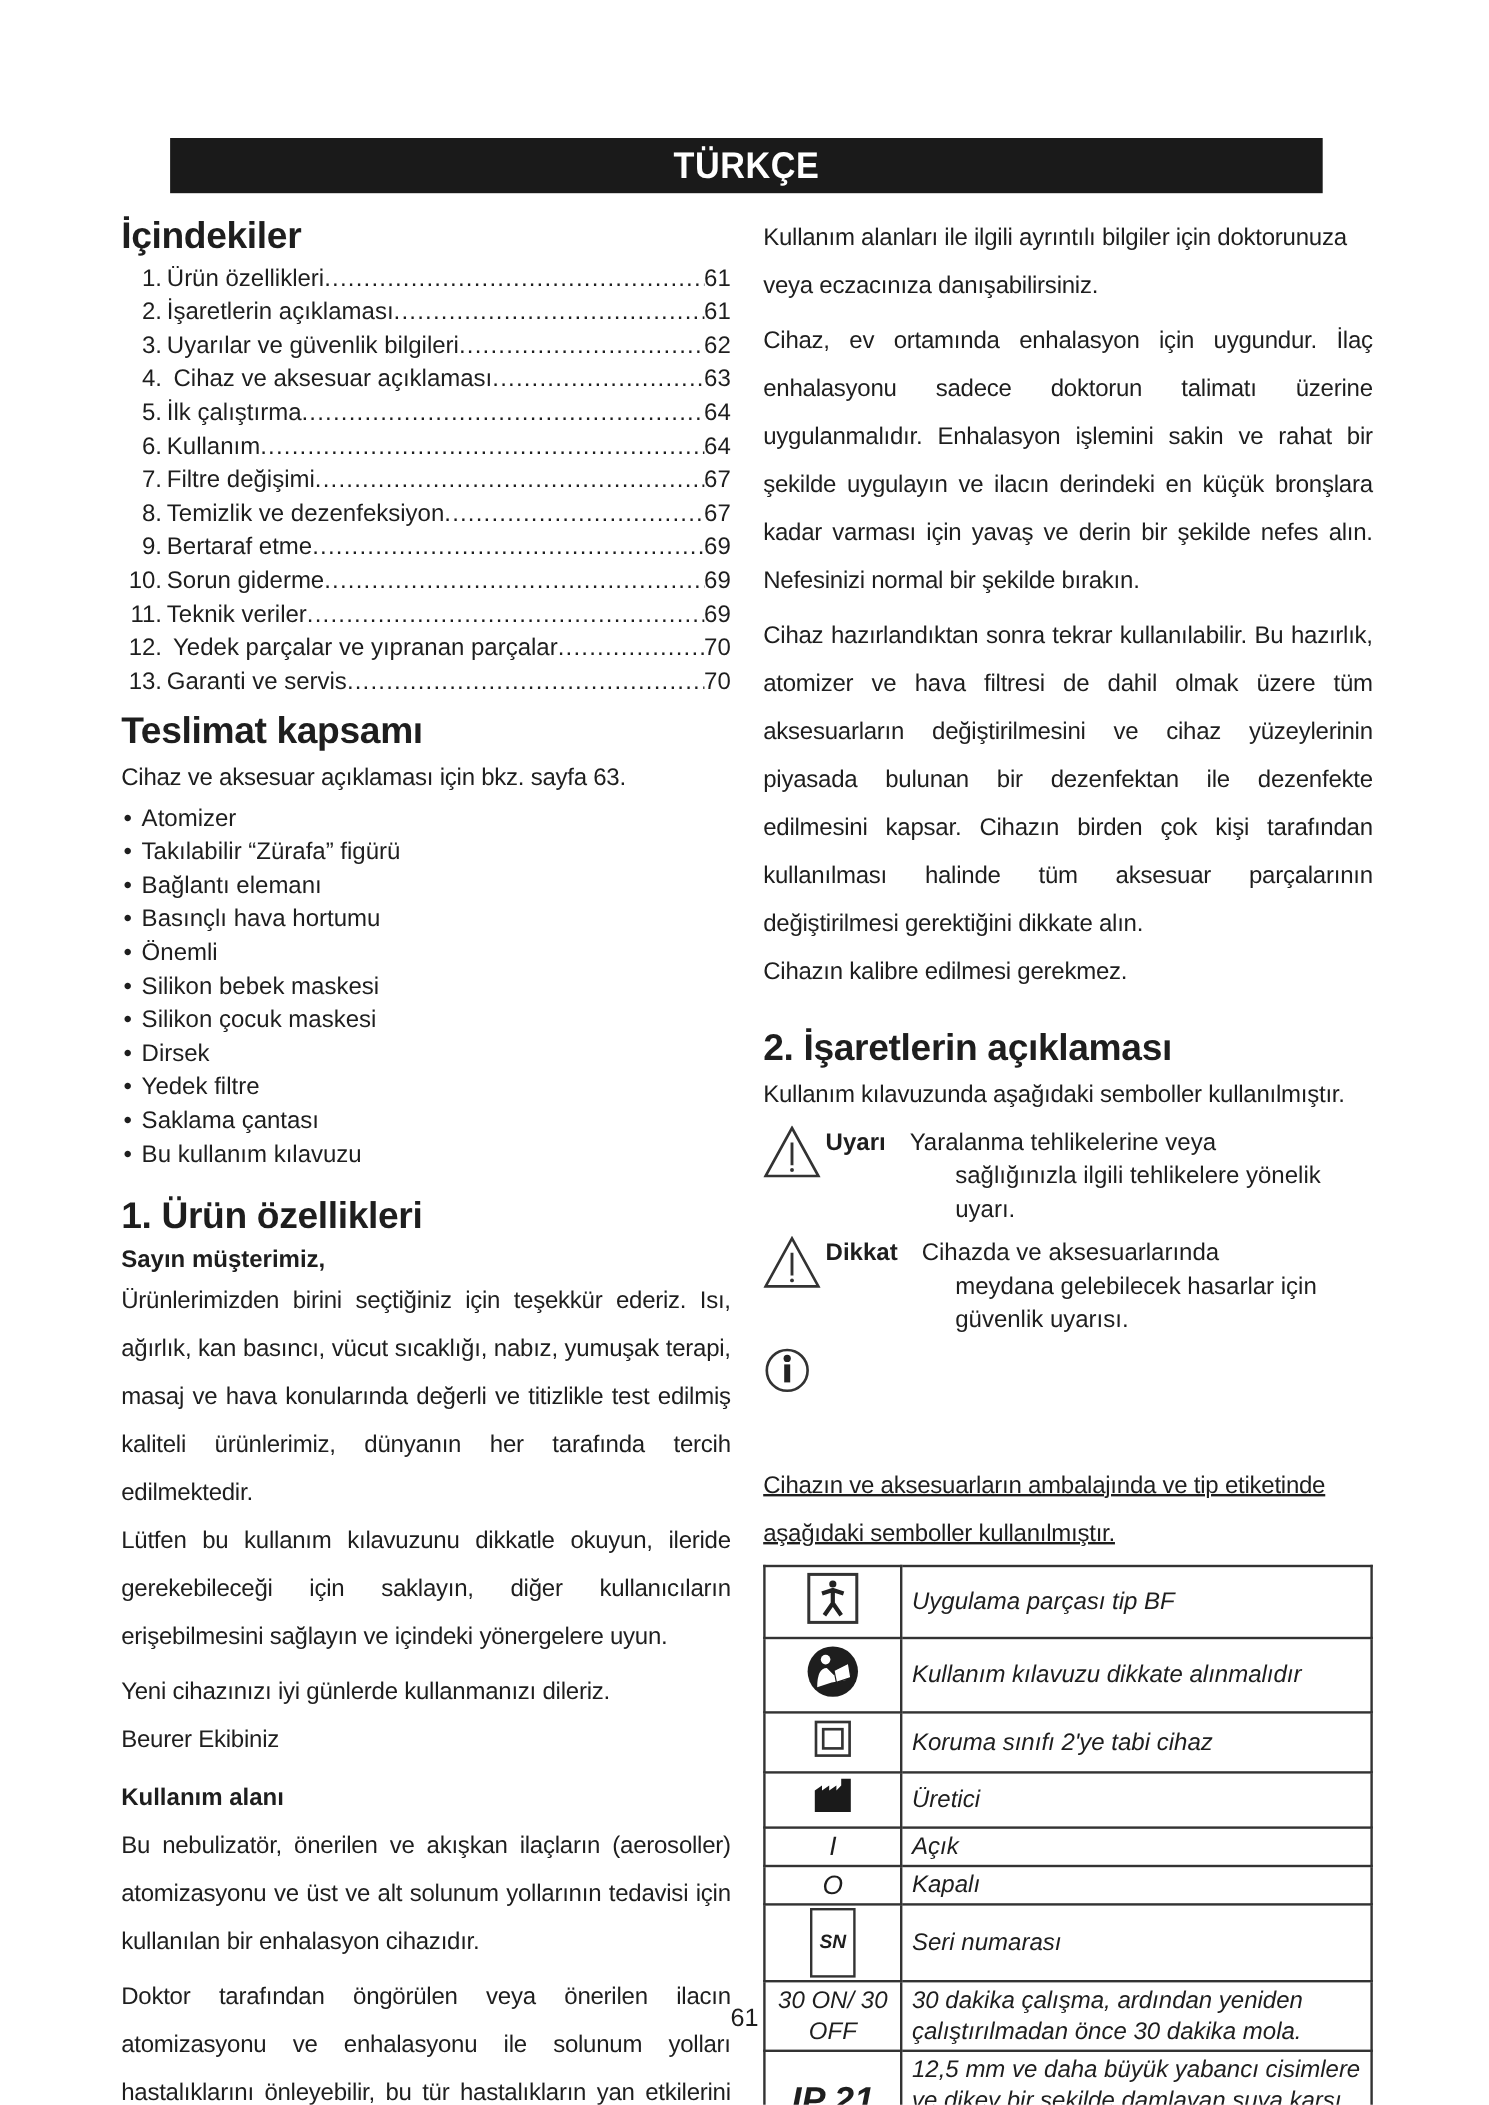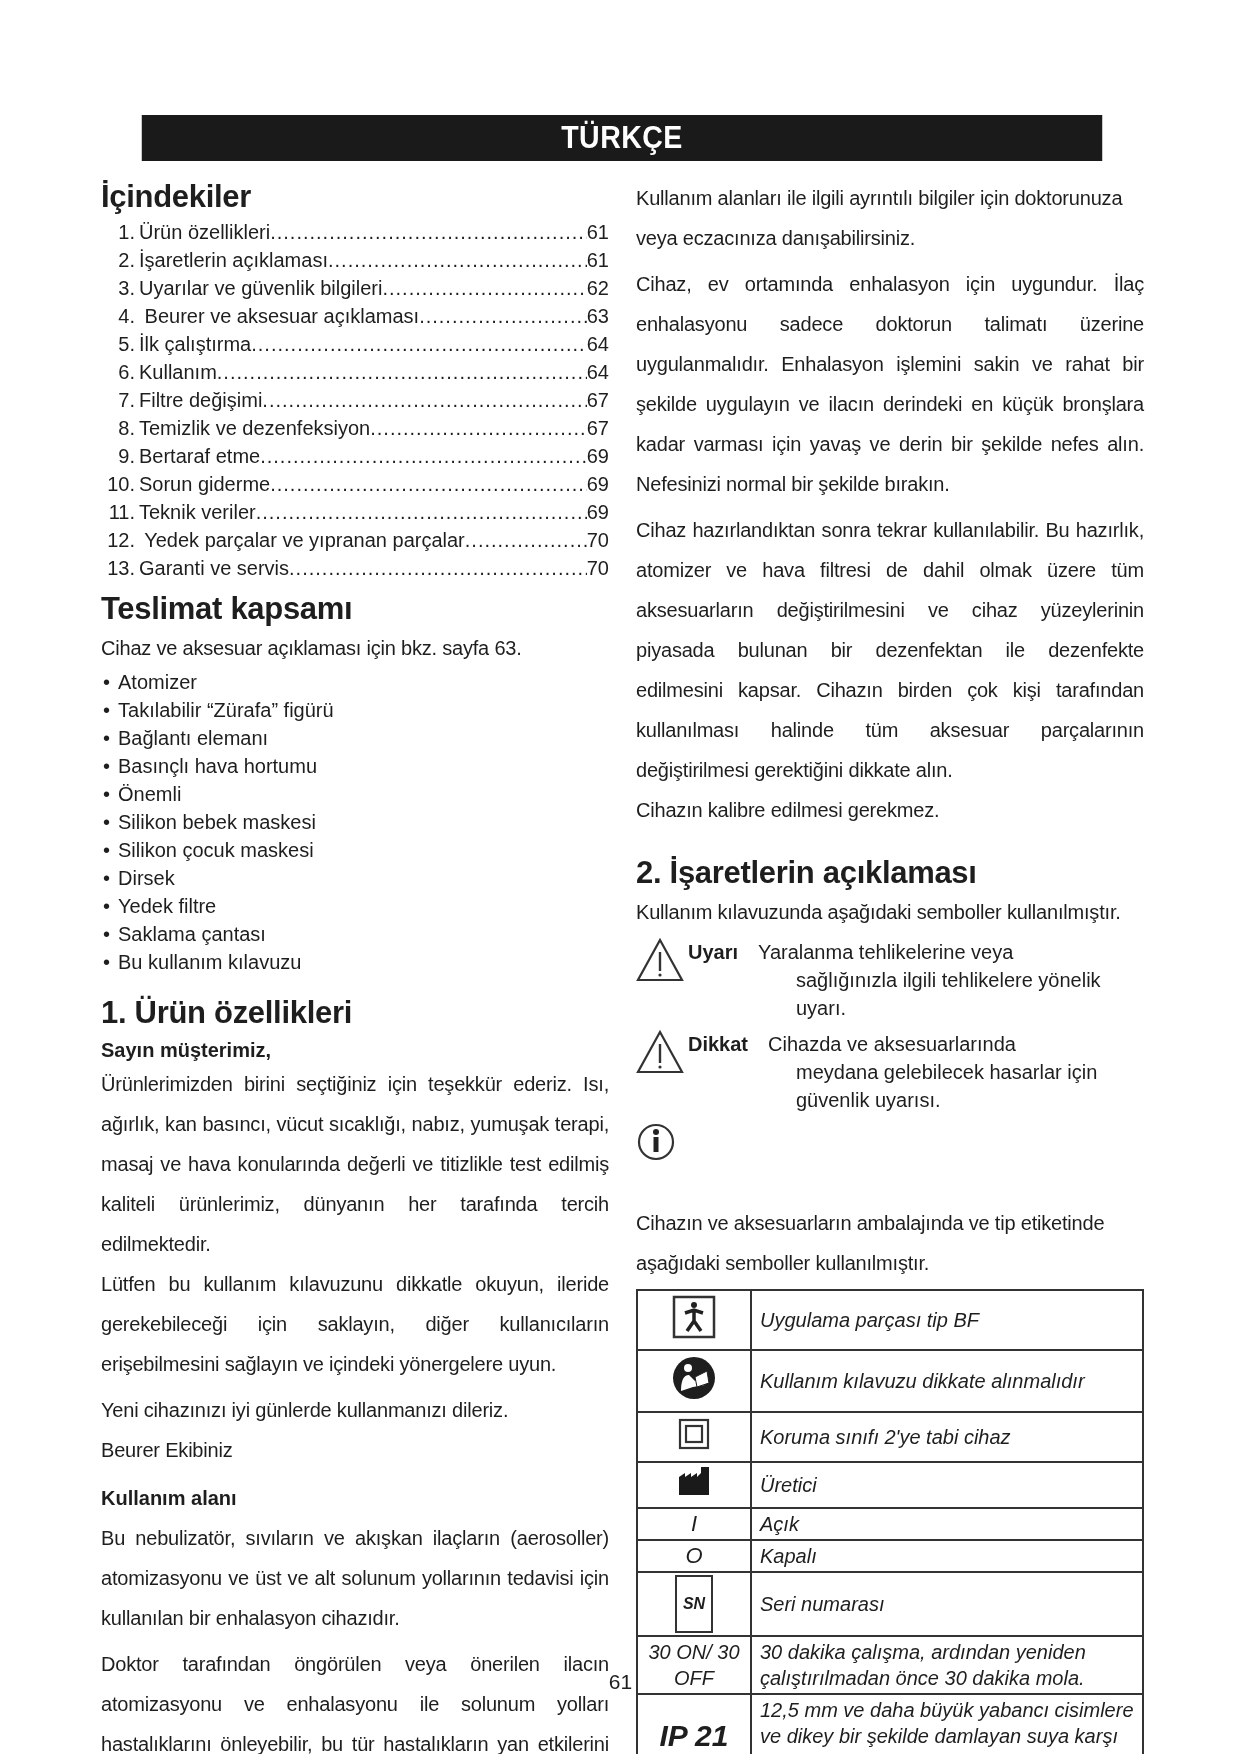--- a/index.html
+++ b/index.html
@@ -51,21 +51,21 @@
         <span class="toc-page">61</span>
       </div>
     <div class="toc-row">
         <span class="toc-num">3.</span>
         <span class="toc-label">Uyarılar ve güvenlik bilgileri</span>
         <span class="toc-dots"></span>
         <span class="toc-page">62</span>
       </div>
     <div class="toc-row">
         <span class="toc-num">4.</span>
-        <span class="toc-label" style="white-space:pre"> Beurer ve aksesuar açıklaması</span>
+        <span class="toc-label" style="white-space:pre"> Cihaz ve aksesuar açıklaması</span>
         <span class="toc-dots"></span>
         <span class="toc-page">63</span>
       </div>
     <div class="toc-row">
         <span class="toc-num">5.</span>
         <span class="toc-label">İlk çalıştırma</span>
         <span class="toc-dots"></span>
         <span class="toc-page">64</span>
       </div>
     <div class="toc-row">
@@ -134,21 +134,21 @@
     <li>Bu kullanım kılavuzu</li>
   </ul>
 
   <h1 class="big" style="margin-top:18px;">1. Ürün özellikleri</h1>
   <h2 class="sub" style="margin-top:4px;">Sayın müşterimiz,</h2>
   <p class="txt just">Ürünlerimizden birini seçtiğiniz için teşekkür ederiz. Isı, ağırlık, kan basıncı, vücut sıcaklığı, nabız, yumuşak terapi, masaj ve hava konularında değerli ve titizlikle test edilmiş kaliteli ürünlerimiz, dünyanın her tarafında tercih edilmektedir.</p>
   <p class="txt just">Lütfen bu kullanım kılavuzunu dikkatle okuyun, ileride gerekebileceği için saklayın, diğer kullanıcıların erişebilmesini sağlayın ve içindeki yönergelere uyun.</p>
   <p class="txt" style="margin-top:6px;">Yeni cihazınızı iyi günlerde kullanmanızı dileriz.</p>
   <p class="txt">Beurer Ekibiniz</p>
   <h2 class="sub" style="margin-top:14px;">Kullanım alanı</h2>
-  <p class="txt just" style="margin-top:6px;">Bu nebulizatör, sıvıların ve akışkan ilaçların (aerosoller) atomizasyonu ve üst ve alt solunum yollarının tedavisi için kullanılan bir enhalasyon cihazıdır.</p>
+  <p class="txt just" style="margin-top:6px;">Bu nebulizatör, önerilen ve akışkan ilaçların (aerosoller) atomizasyonu ve üst ve alt solunum yollarının tedavisi için kullanılan bir enhalasyon cihazıdır.</p>
   <p class="txt just" style="margin-top:6px;">Doktor tarafından öngörülen veya önerilen ilacın atomizasyonu ve enhalasyonu ile solunum yolları hastalıklarını önleyebilir, bu tür hastalıkların yan etkilerini azaltabilir ve iyileşme sürecini hızlandırabilirsiniz.</p>
 </div>
 
 <div class="col right">
   <p class="txt">Kullanım alanları ile ilgili ayrıntılı bilgiler için doktorunuza veya eczacınıza danışabilirsiniz.</p>
   <p class="txt just" style="margin-top:6px;">Cihaz, ev ortamında enhalasyon için uygundur. İlaç enhalasyonu sadece doktorun talimatı üzerine uygulanmalıdır. Enhalasyon işlemini sakin ve rahat bir şekilde uygulayın ve ilacın derindeki en küçük bronşlara kadar varması için yavaş ve derin bir şekilde nefes alın. Nefesinizi normal bir şekilde bırakın.</p>
   <p class="txt just" style="margin-top:6px;">Cihaz hazırlandıktan sonra tekrar kullanılabilir. Bu hazırlık, atomizer ve hava filtresi de dahil olmak üzere tüm aksesuarların değiştirilmesini ve cihaz yüzeylerinin piyasada bulunan bir dezenfektan ile dezenfekte edilmesini kapsar. Cihazın birden çok kişi tarafından kullanılması halinde tüm aksesuar parçalarının değiştirilmesi gerektiğini dikkate alın.</p>
   <p class="txt">Cihazın kalibre edilmesi gerekmez.</p>
 
   <h1 class="big" style="margin-top:24px;">2. İşaretlerin açıklaması</h1>
@@ -191,21 +191,21 @@
       <span class="sym-icon">
         <svg width="44" height="40" viewBox="0 0 44 40">
             <circle cx="20" cy="20" r="17" fill="none" stroke="#333" stroke-width="2.2"></circle>
             <rect x="17.5" y="15" width="5" height="15" fill="#222"></rect>
             <circle cx="20" cy="10" r="3" fill="#222"></circle>
           </svg>
       </span>
     </div>
   </div>
 
-  <p class="txt" style="margin-top:34px;">Cihazın ve aksesuarların ambalajında ve tip etiketinde aşağıdaki semboller kullanılmıştır.</p>
+  <p class="txt" style="margin-top:48px;text-decoration:underline;">Cihazın ve aksesuarların ambalajında ve tip etiketinde aşağıdaki semboller kullanılmıştır.</p>
 
   <table class="sym" style="margin-top:6px;">
     <tbody>
         <tr>
       <td class="ic" style="height:54px;">
         <svg width="46" height="46" viewBox="0 0 46 46">
               <rect x="3" y="3" width="40" height="40" fill="none" stroke="#333" stroke-width="2.5"></rect>
               <circle cx="23" cy="11" r="3" fill="#222"></circle>
               <path d="M23 15 L23 27 M14 19 L23 16 L32 19 M23 27 L16 37 M23 27 L30 37" stroke="#222" stroke-width="3.5" fill="none"></path>
             </svg>

